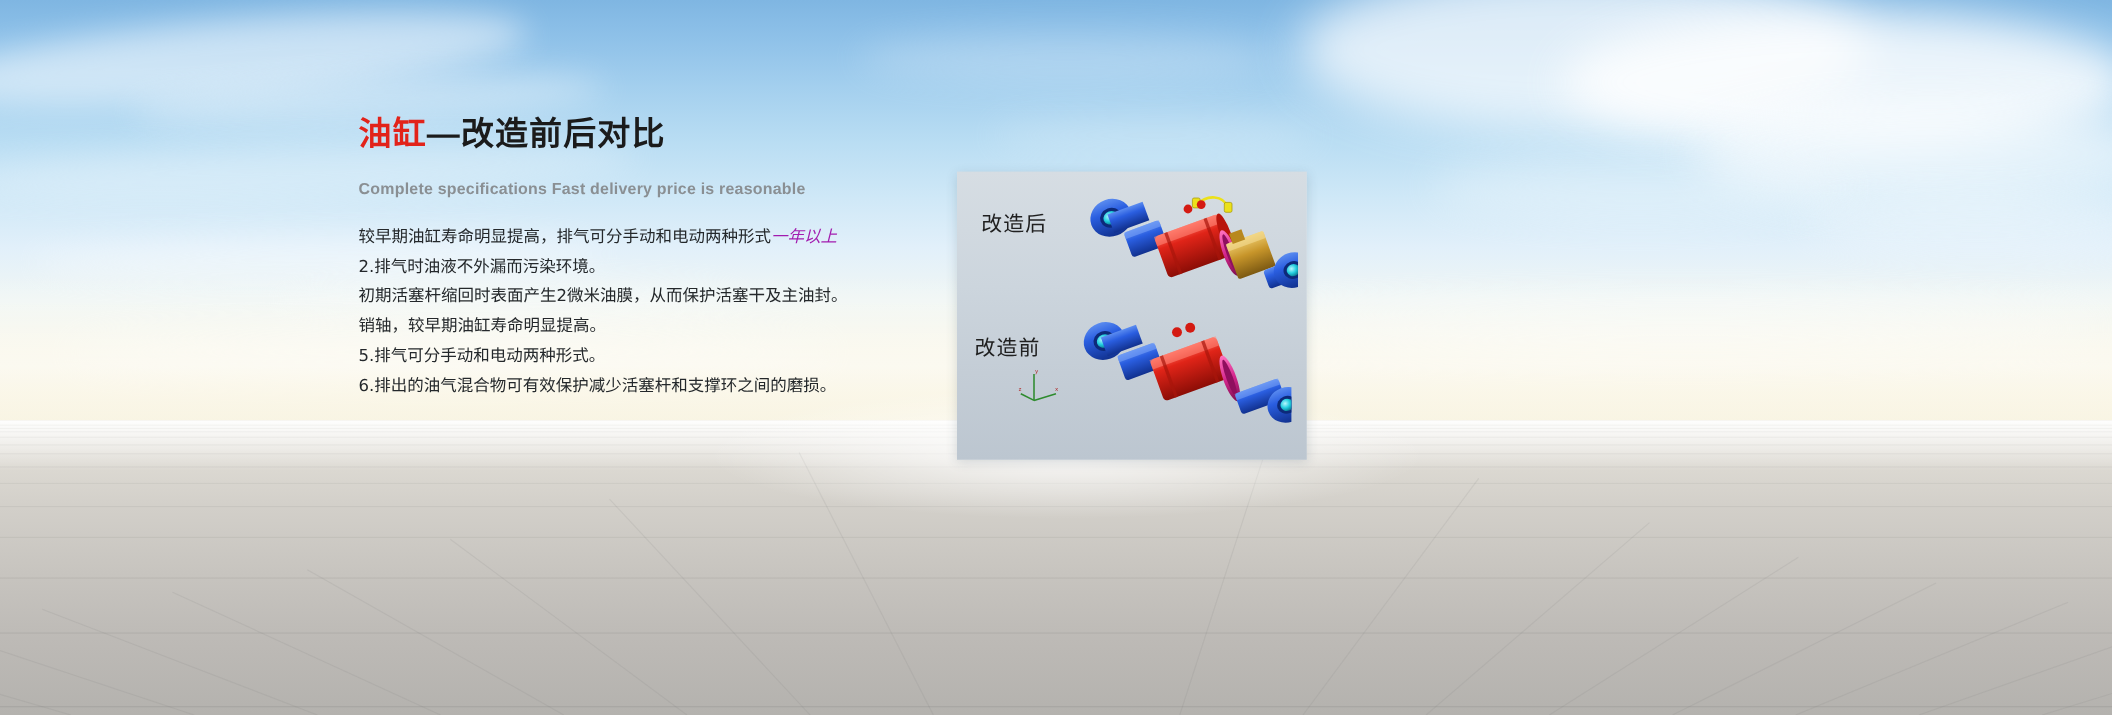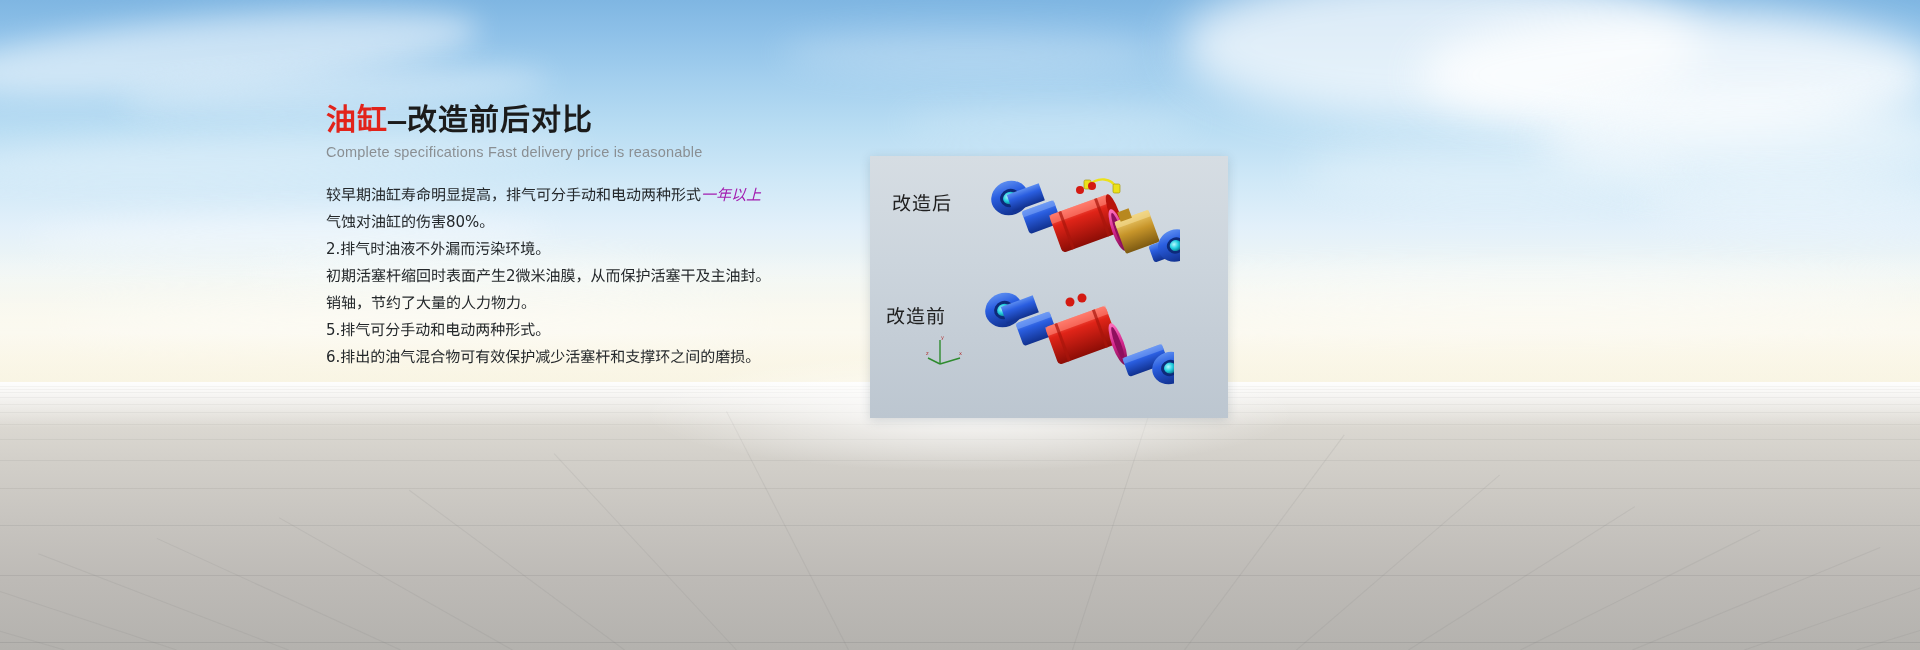--- a/index.html
+++ b/index.html
@@ -71,44 +71,44 @@
   .vline{position:absolute;bottom:0;width:1px;background:rgba(120,120,118,.30);transform-origin:bottom center;}
   .glow{
     position:absolute;left:640px;top:352px;width:660px;height:120px;
     background:radial-gradient(ellipse at center,rgba(255,255,255,.85),rgba(255,255,255,0) 70%);
   }
 
   
   .content{position:absolute;left:326px;top:104px;width:520px;}
 
   .headline{
-    font-family:Liberation Mono, monospace;
+    font-family:Liberation Sans, sans-serif;
     font-size:30px;font-weight:700;letter-spacing:1px;line-height:1.25;
     margin:0;white-space:nowrap;
   }
   .headline .hl-red{color:#e2231a;}
   .headline .hl-dark{color:#1b1b1b;}
 
   .subtitle{
-    margin:2px 0 0 0;
-    font-size:14.5px;color:#8a8f93;font-weight:400;letter-spacing:.2px;
+    margin:22px 0 0 0;
+    font-size:14.5px;color:#8a8f93;font-weight:700;letter-spacing:.2px;
     white-space:nowrap;
   }
 
   .body-text{
     margin-top:22px;
     font-family:"DejaVu Sans","Liberation Sans",sans-serif;
     font-size:15px;color:#24282b;line-height:27px;
   }
   .body-text p{margin:0;white-space:nowrap;}
   .em-red{color:#a21caf;font-style:italic;}
 
   
   .panel{
-    position:absolute;left:870px;top:156px;width:358px;height:262px;
+    position:absolute;left:870px;top:156px;width:318px;height:262px;
     background:linear-gradient(to bottom,#d6dde3 0%,#ccd5dd 40%,#c4cdd6 70%,#bcc6d0 100%);
     box-shadow:0 2px 10px rgba(40,60,80,.18);
     overflow:hidden;
   }
   .panel-label{
     position:absolute;
     font-family:"DejaVu Serif","Liberation Serif",serif;
     font-size:19px;color:#202020;letter-spacing:1px;white-space:nowrap;
   }
   .label-after{left:22px;top:32px;}
@@ -180,24 +180,23 @@
   <div class="content">
 
     <h1 class="headline">
       <span class="hl-red">油缸</span><span class="hl-dark">—改造前后对比</span>
     </h1>
 
     <p class="subtitle">Complete specifications Fast delivery price is reasonable</p>
 
     <div class="body-text">
       <p><span>较早期油缸寿命明显提高，排气可分手动和电动两种形式</span><span class="em-red">一年以上</span></p>
-      <p>气蚀对油缸的伤害80%。</p>
       <p>2.排气时油液不外漏而污染环境。</p>
       <p>初期活塞杆缩回时表面产生2微米油膜，从而保护活塞干及主油封。</p>
-      <p>销轴，节约了大量的人力物力。</p>
+      <p>销轴，较早期油缸寿命明显提高。</p>
       <p>5.排气可分手动和电动两种形式。</p>
       <p>6.排出的油气混合物可有效保护减少活塞杆和支撑环之间的磨损。</p>
     </div>
   </div>
 
   <div class="panel">
 
     <span class="panel-label label-after">改造后</span>
     <span class="panel-label label-before">改造前</span>
 

